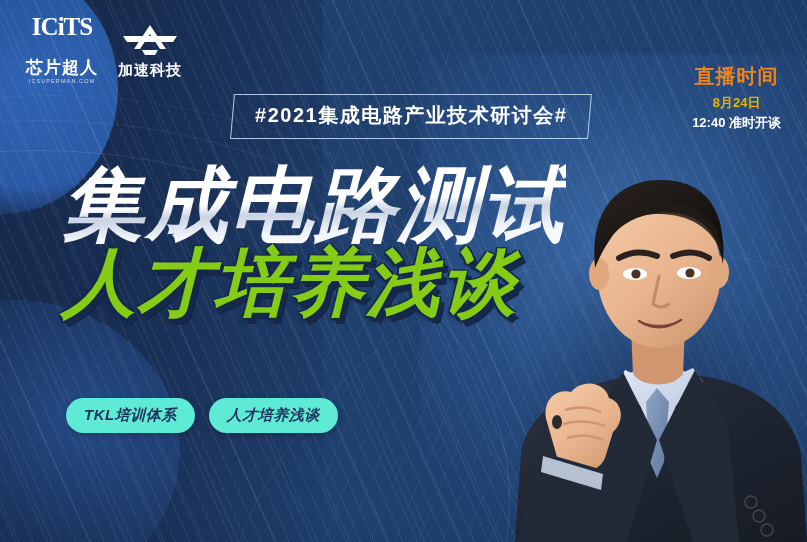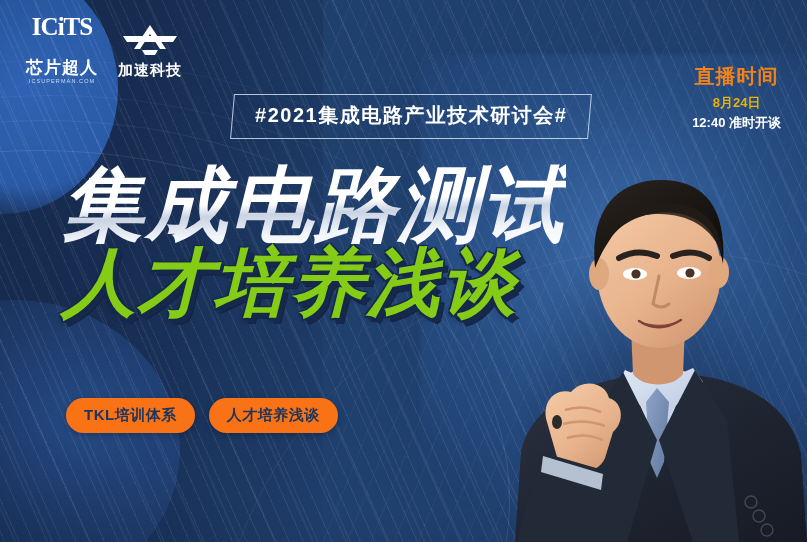--- a/index.html
+++ b/index.html
@@ -79,23 +79,23 @@
      -webkit-background-clip:text;background-clip:text;color:transparent;
      -webkit-text-stroke:0px;
      filter:drop-shadow(4px 5px 0 #1b3straight) drop-shadow(4px 5px 0 rgba(17,33,60,.92)) drop-shadow(0 2px 3px rgba(0,0,0,.35));}
   .l2{font-size:74px;color:#84cc16;
      text-shadow:
        -1.5px -1.5px 0 #16294c, 1.5px -1.5px 0 #16294c, -1.5px 1.5px 0 #16294c, 1.5px 1.5px 0 #16294c,
        4px 5px 0 #16294c, 5px 6px 0 rgba(18,36,66,.95), 0 3px 5px rgba(0,0,0,.35);}
 
   
   .tags{position:absolute;left:66px;top:398px;display:flex;gap:14px;z-index:7;}
-  .tag{background:#f97316;color:#1d3straight;color:#20355c;border-radius:20px;
+  .tag{background:#5eead4;color:#1d3straight;color:#20355c;border-radius:20px;
      padding:8px 18px;font-size:15px;font-weight:700;letter-spacing:.5px;
-     box-shadow:0 2px 6px rgba(0,0,0,.25);}
+     box-shadow:0 2px 6px rgba(0,0,0,.25);font-style:italic;}
 
   
   .portrait{position:absolute;right:0px;bottom:0;width:300px;height:420px;z-index:5;}
   .shadow-soft{position:absolute;right:10px;bottom:0;width:290px;height:330px;
      background:radial-gradient(ellipse at 50% 75%, rgba(10,22,44,.45) 0%, rgba(10,22,44,0) 68%);}
 </style>
 </head>
 <body>
 
 <div class="stage">

